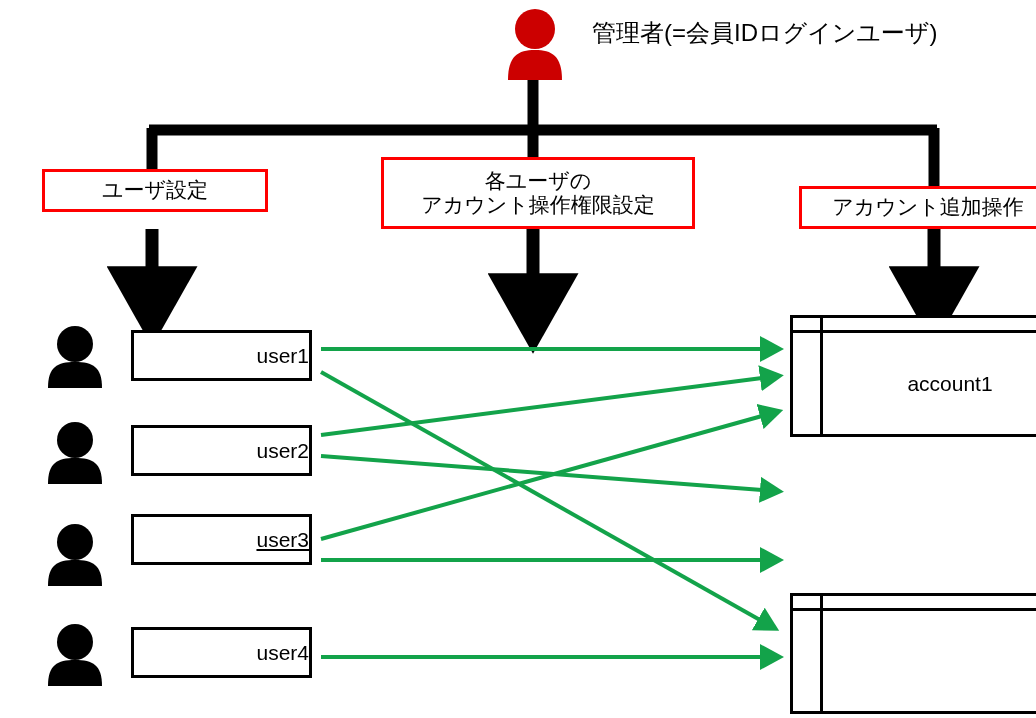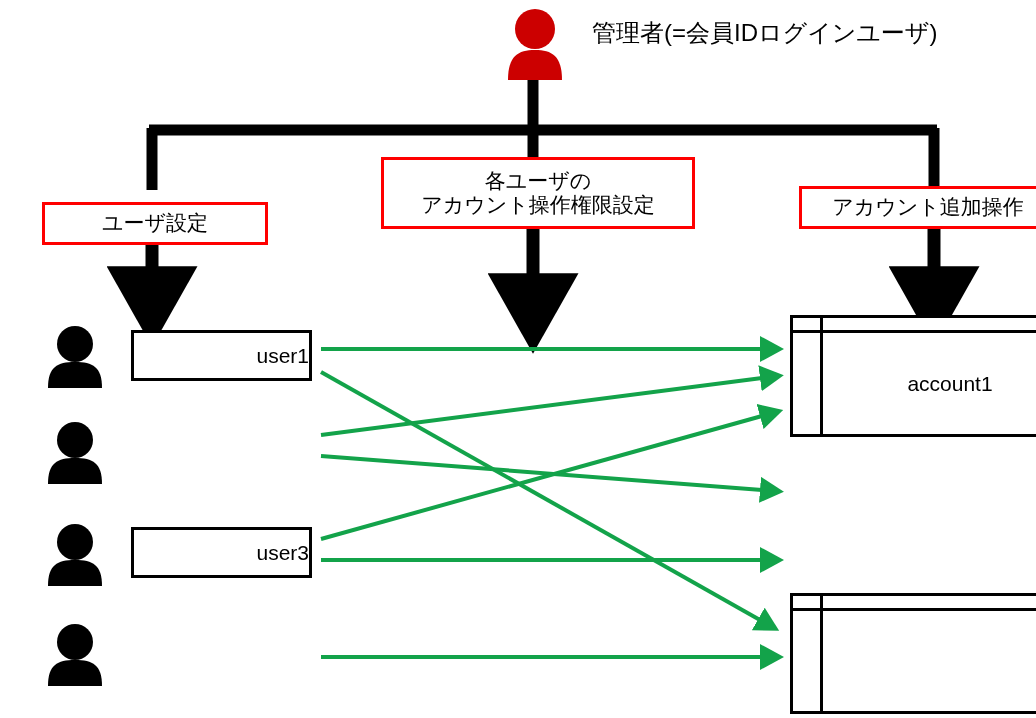--- a/index.html
+++ b/index.html
@@ -34,21 +34,21 @@
     background: #ffffff;
     display: flex;
     align-items: center;
     justify-content: center;
     text-align: center;
     color: #000000;
     line-height: 1.15;
     z-index: 5;
   }
   #op-user-settings {
-    left: 6px; top: 202px; width: 226px; height: 43px;
+    left: 6px; top: 169px; width: 226px; height: 43px;
     font-size: 21px;
   }
   #op-perm-settings {
     left: 345px; top: 157px; width: 314px; height: 72px;
     font-size: 21px;
   }
   #op-account-add {
     left: 763px; top: 186px; width: 258px; height: 43px;
     font-size: 21px;
     text-align: right;
@@ -218,22 +218,28 @@
     <path d="M4,63 C4,42 13,37 31,37 C49,37 58,42 58,63 Z" fill="#000000"></path>
   </svg>
   <svg class="person" style="left:8px; top:623px; width:62px; height:63px;" viewBox="0 0 62 63" xmlns="http://www.w3.org/2000/svg">
     <circle cx="31" cy="19" r="18" fill="#000000"></circle>
     <path d="M4,63 C4,42 13,37 31,37 C49,37 58,42 58,63 Z" fill="#000000"></path>
   </svg>
 
   <div class="user-box" style="top:330px;">
     <span>user1</span>
   </div>
-  <div class="user-box" style="top:527px;">
+  <div class="user-box" style="top:425px;">
+    <span>user2</span>
+  </div>
+  <div class="user-box" style="top:514px;text-decoration:underline;">
     <span>user3</span>
+  </div>
+  <div class="user-box" style="top:627px;">
+    <span>user4</span>
   </div>
 
   <div class="account-box" style="top:315px; height:122px;">
     <div class="account-header">
       <div class="account-header-cell-left"></div>
       <div class="account-header-cell-right"></div>
     </div>
     <div class="account-body">
       <div class="account-body-left"></div>
       <div class="account-body-right">account1</div>

